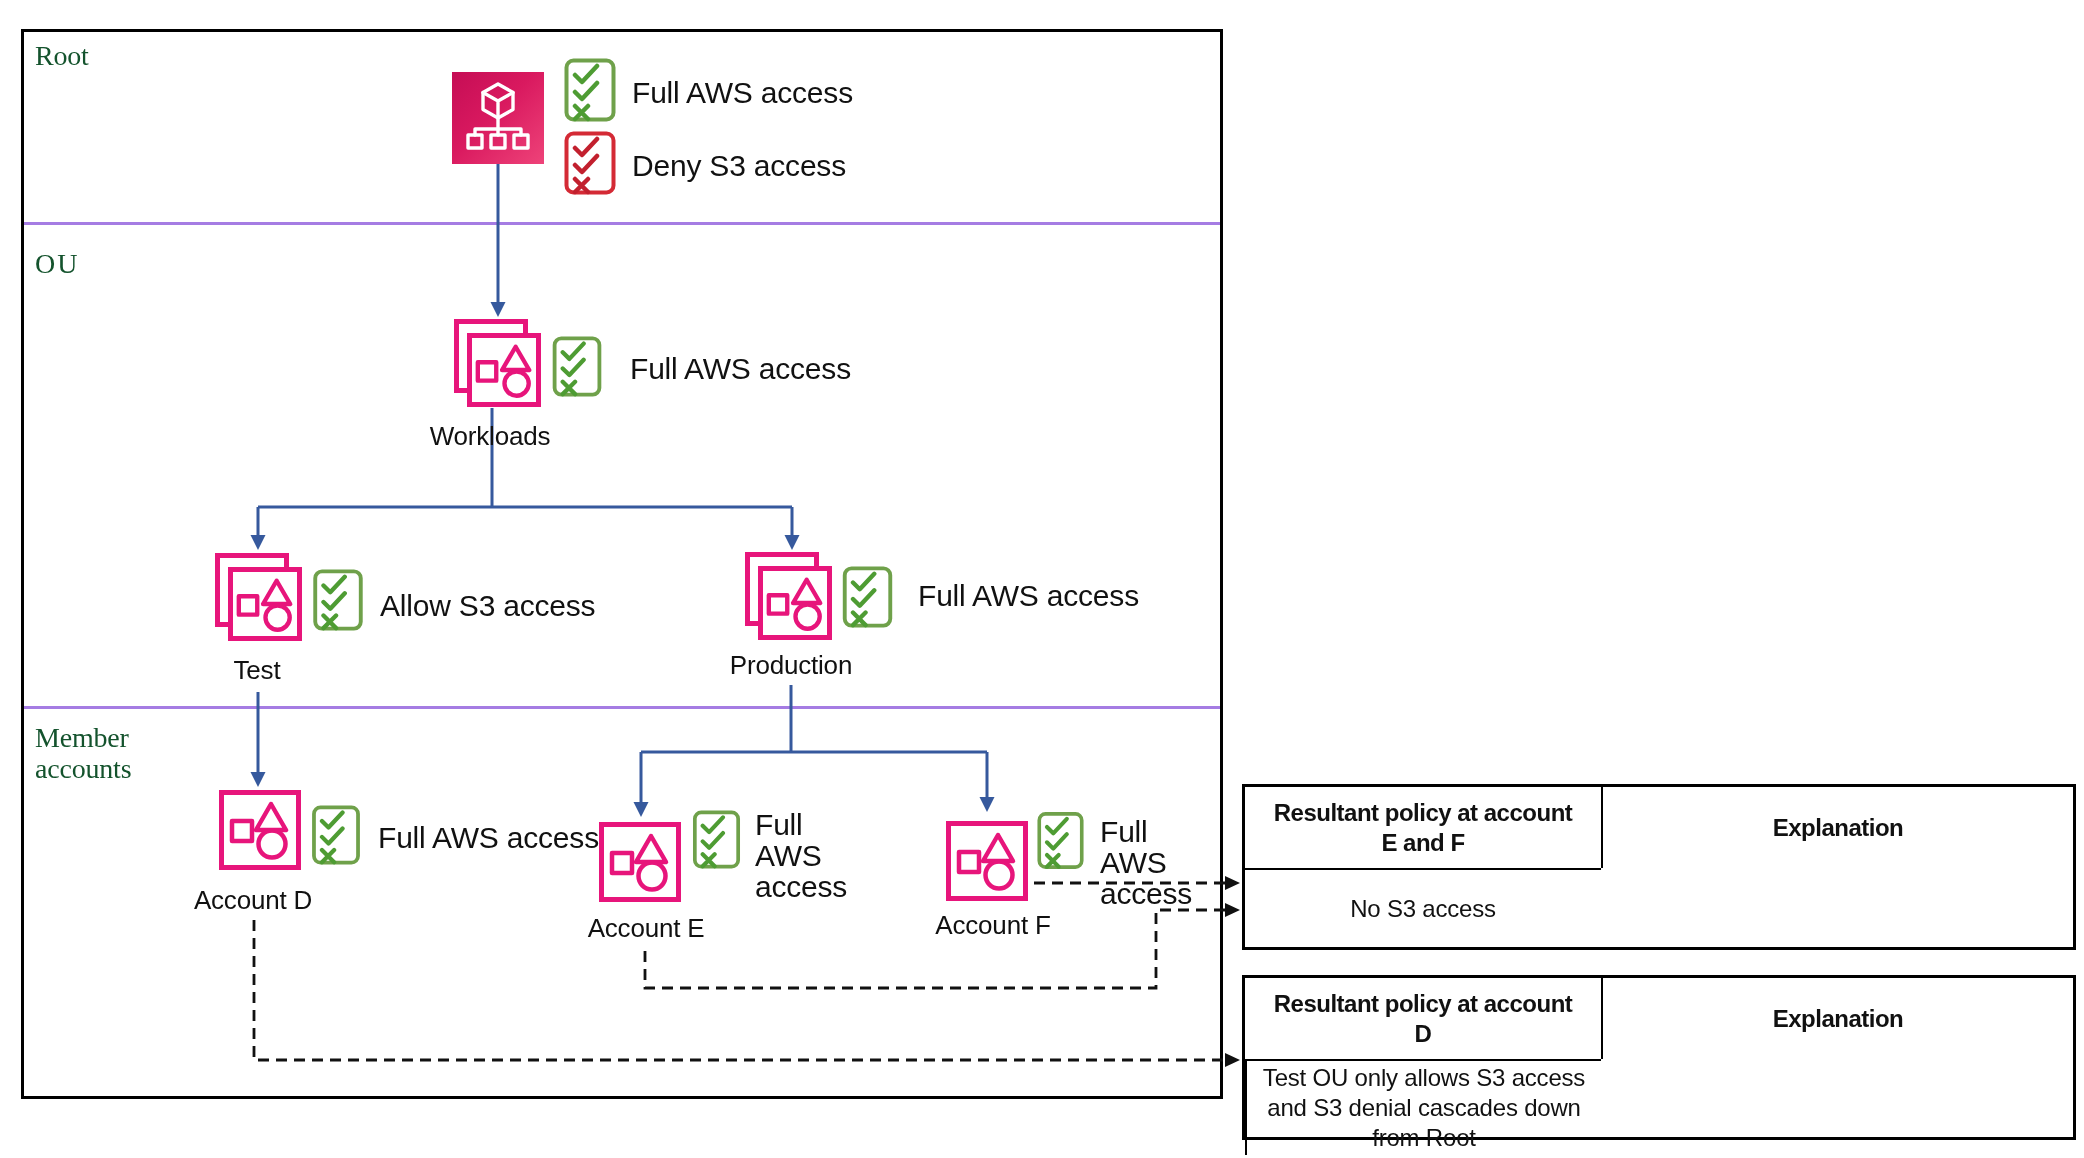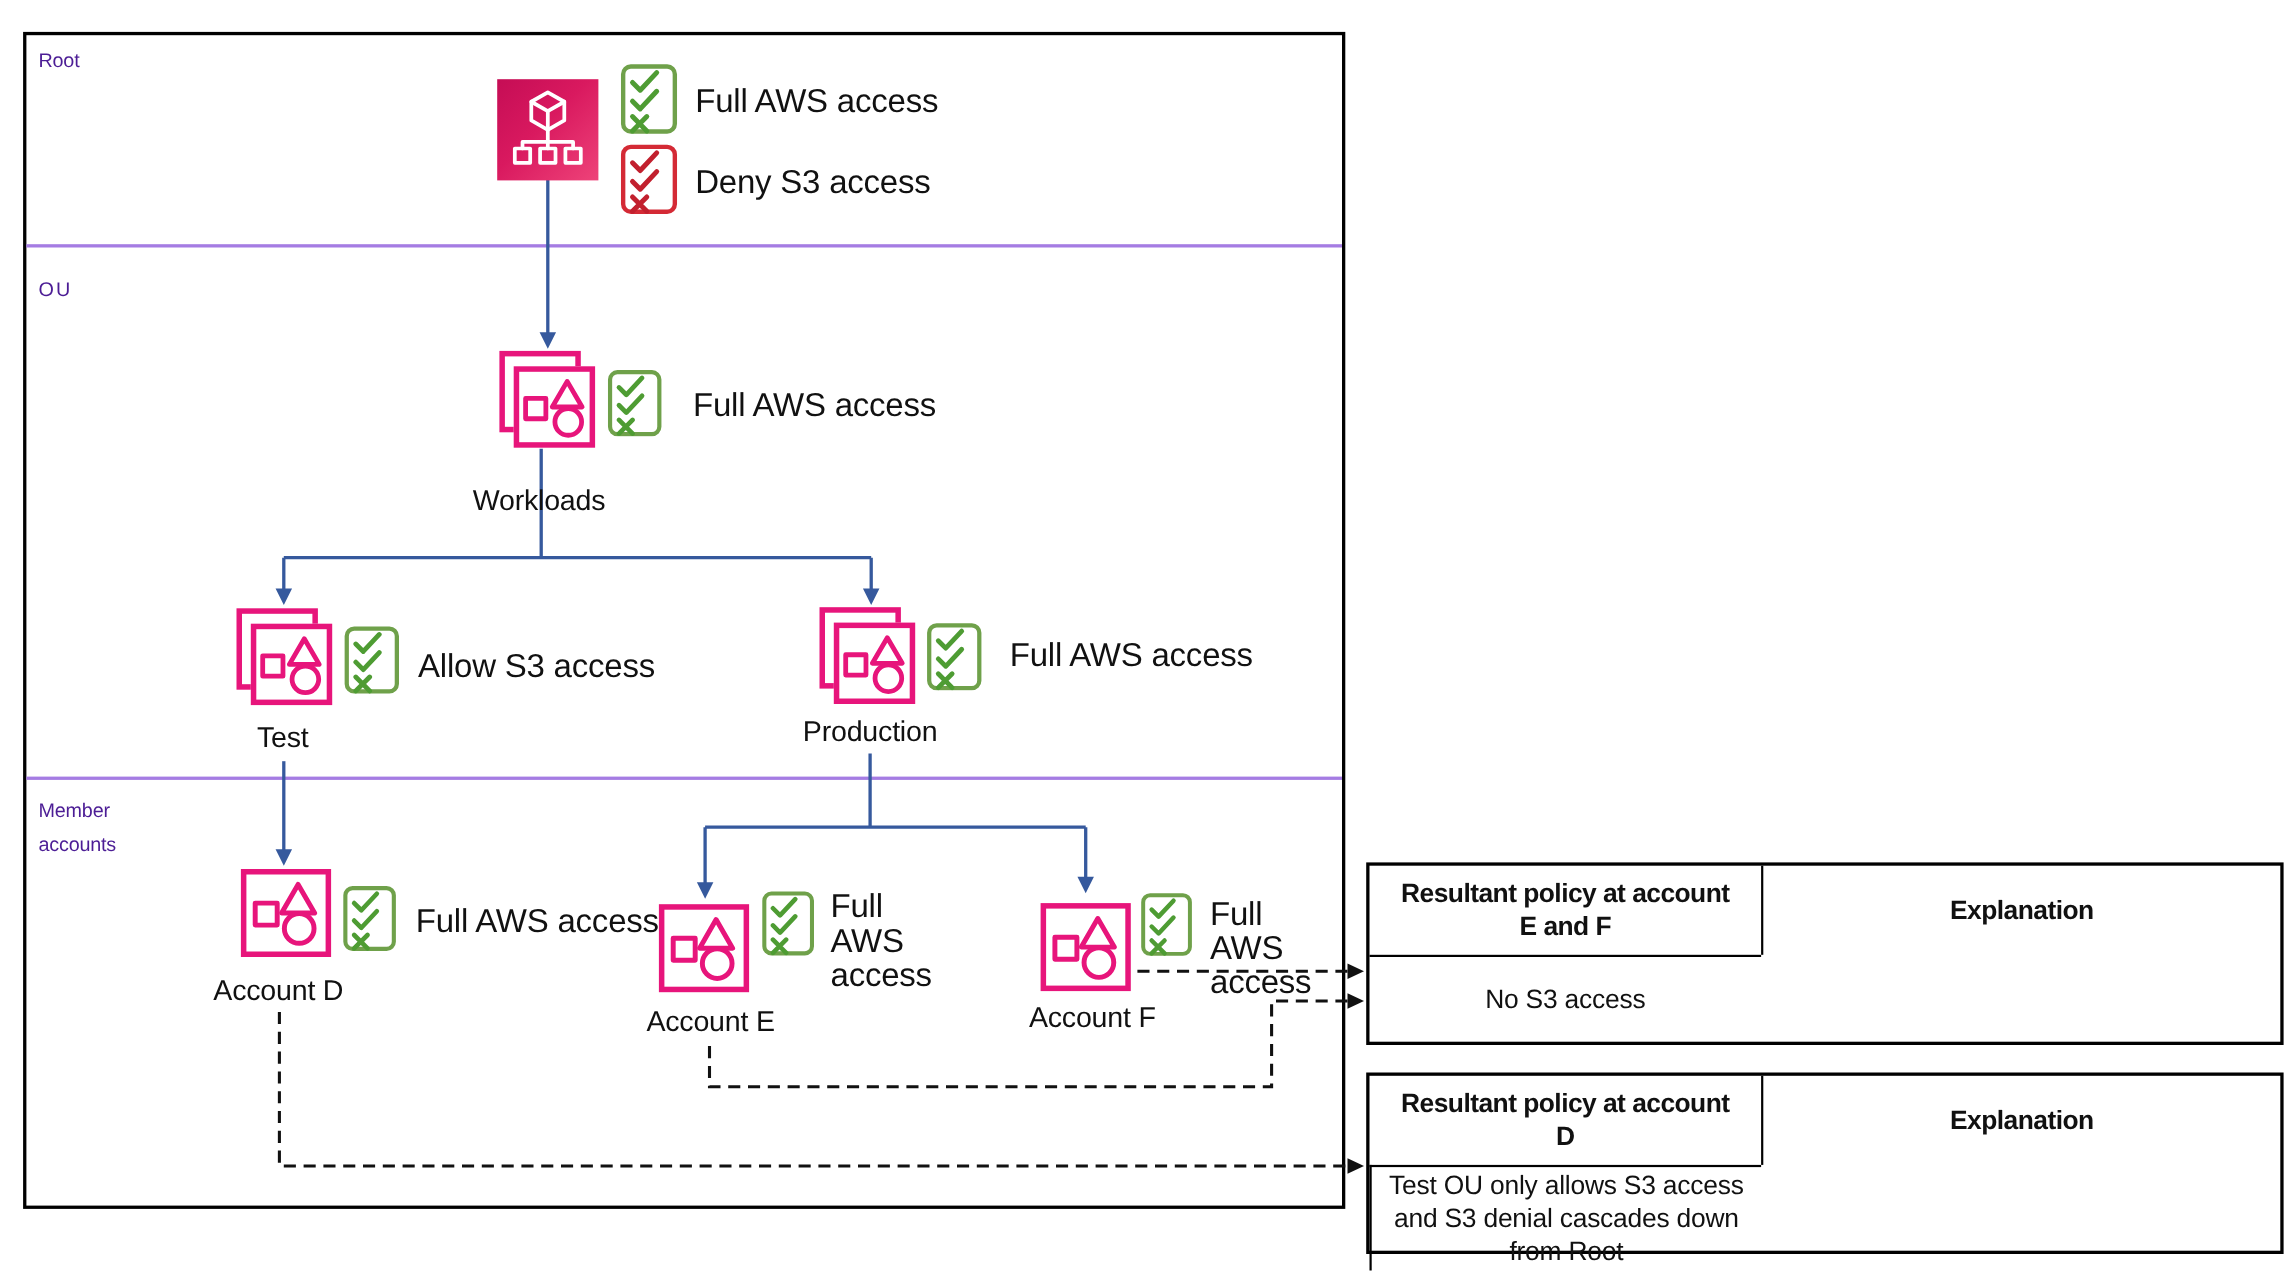--- a/index.html
+++ b/index.html
@@ -7,21 +7,21 @@
     position:relative;width:2084px;height:1158px;background:#ffffff;
     font-family:"Liberation Sans",sans-serif;color:#111;overflow:hidden;
     letter-spacing:-0.2px;
   }
   
   .org-box{
     position:absolute;left:21px;top:29px;width:1202px;height:1070px;
     border:3px solid #000;box-sizing:border-box;background:#fff;
   }
   .divider{position:absolute;left:0;width:100%;height:3px;background:#A57CE3;}
-  .section-label{position:absolute;font-size:18px;line-height:31px;color:#4c1d95;}
+  .section-label{position:absolute;font-size:28px;line-height:31px;color:#14532d;font-family:Liberation Serif, serif;}
   
   svg.connectors{position:absolute;left:0;top:0;width:2084px;height:1158px;pointer-events:none;}
   .blue-line{stroke:#36599D;stroke-width:3;fill:none;}
   .blue-head{fill:#36599D;stroke:none;}
   .dash-line{stroke:#111;stroke-width:2.8;fill:none;stroke-dasharray:11 7;}
   .dash-head{fill:#111;stroke:none;}
   
   .org-icon{
     position:absolute;left:452px;top:72px;width:92px;height:92px;
     background:linear-gradient(135deg,#C50D55 0%,#D9195F 45%,#EE4379 100%);
@@ -144,21 +144,21 @@
         </svg>
     </div>
   </div>
   <div class="policy-icon allow" style="left:552px;top:336px;width:50px;height:61px;">
     <svg viewBox="0 0 52 64">
         <rect class="board" x="2.5" y="2.5" width="47" height="59" rx="7"></rect>
         <path class="marks" d="M11 17 L18 24 L33 8 M11 34 L18 41 L33 25 M11 48 L24 61 M24 48 L11 61"></path>
       </svg>
   </div>
   <div class="policy-label" style="left:630px;top:353px;">Full AWS access</div>
-  <div class="node-label" style="left:490px;top:440px;">Workloads</div>
+  <div class="node-label" style="left:490px;top:421px;">Workloads</div>
 
   <div class="ou-icon" style="left:215px;top:553px;">
     <div class="ou-back"></div>
     <div class="ou-front">
       <svg width="64" height="64" viewBox="0 0 66 66">
           <g class="shape-glyph">
             <rect x="6" y="25" width="19" height="19"></rect>
             <path d="M45 9 L59 33 L31 33 Z"></path>
             <circle cx="46" cy="47" r="12.5"></circle>
           </g>

